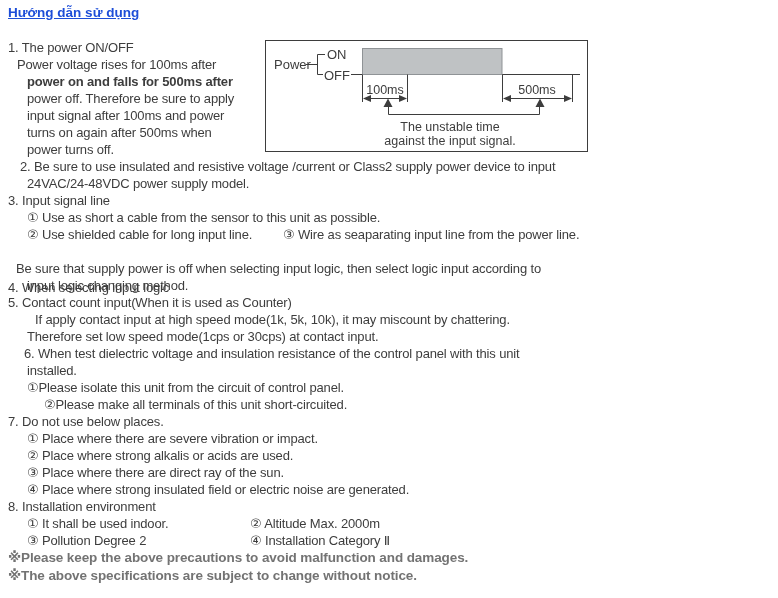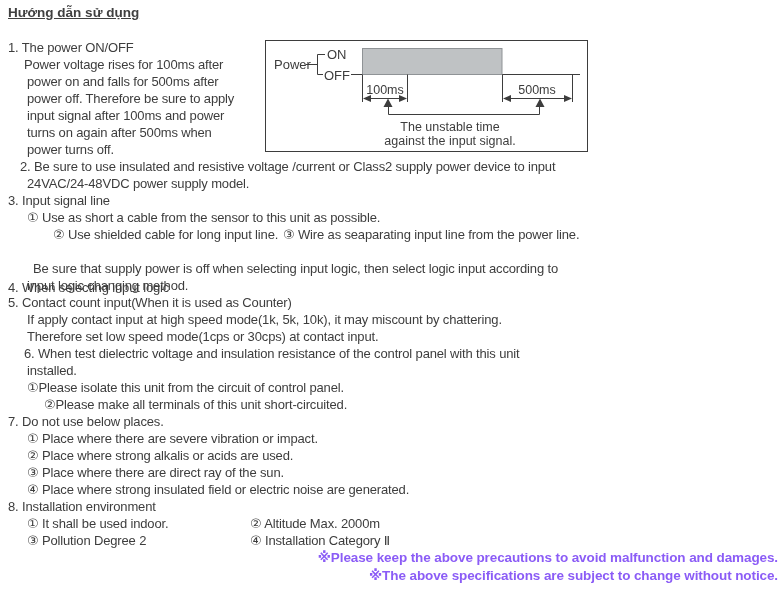--- a/index.html
+++ b/index.html
@@ -7,73 +7,72 @@
     width:778px;height:598px;
     background:#ffffff;
     font-family:"Liberation Sans","DejaVu Sans",sans-serif;
     color:#3d3d3d;
     position:relative;
     overflow:hidden;
   }
   .title-link{
     position:absolute;left:8px;top:5px;
     font-size:13.5px;font-weight:bold;
-    color:#404040;text-decoration:underline;
+    color:#1d4ed8;text-decoration:underline;
     cursor:pointer;
   }
   #content{
     position:absolute;left:0;top:39px;width:778px;
     font-size:13px;letter-spacing:-0.15px;
   }
   .line{
     position:relative;
     height:17px;line-height:17px;
     white-space:nowrap;
   }
   .line .c2{position:absolute;top:0;}
   #notes{
     position:absolute;left:8px;top:549px;width:770px;
-    font-size:13.5px;font-weight:bold;color:#8b5cf6;
+    font-size:13.5px;font-weight:bold;color:#737373;
     letter-spacing:-0.1px;
-    text-align:right;
   }
   #notes .note{height:18px;line-height:18px;white-space:nowrap;}
   .diagram{
     position:absolute;left:265px;top:40px;
     width:323px;height:112px;
   }
   .diagram svg{display:block;}
   svg text{
     font-family:"Liberation Sans","DejaVu Sans",sans-serif;
     fill:#3d3d3d;
   }
 </style>
 </head>
 <body>
 
 <a class="title-link">Hướng dẫn sử dụng</a>
 
 <div id="content">
     <div class="line"><span style="padding-left: 8px; display: inline-block;">1. The power ON/OFF</span></div>
-    <div class="line"><span style="padding-left: 24px; display: inline-block; text-align: right;">Power voltage rises for 100ms after</span></div>
-    <div class="line"><span style="padding-left: 27px; display: inline-block;">power on and falls for 500ms after</span></div>
+    <div class="line"><span style="padding-left: 17px; display: inline-block; text-align: right;">Power voltage rises for 100ms after</span></div>
+    <div class="line"><span style="padding-left: 27px; display: inline-block; font-weight: bold;">power on and falls for 500ms after</span></div>
     <div class="line"><span style="padding-left: 27px; display: inline-block;">power off. Therefore be sure to apply</span></div>
     <div class="line"><span style="padding-left: 27px; display: inline-block;">input signal after 100ms and power</span></div>
     <div class="line"><span style="padding-left: 27px; display: inline-block;">turns on again after 500ms when</span></div>
     <div class="line"><span style="padding-left: 27px; display: inline-block;">power turns off.</span></div>
     <div class="line"><span style="padding-left: 20px; display: inline-block;">2. Be sure to use insulated and resistive voltage /current or Class2 supply power device to input</span></div>
     <div class="line"><span style="padding-left: 27px; display: inline-block;">24VAC/24-48VDC power supply model.</span></div>
     <div class="line"><span style="padding-left: 8px; display: inline-block;">3. Input signal line</span></div>
     <div class="line"><span style="padding-left: 27px; display: inline-block;">① Use as short a cable from the sensor to this unit as possible.</span></div>
-    <div class="line"><span style="padding-left: 27px; display: inline-block; margin-left: 26px;">② Use shielded cable for long input line.</span><span class="c2" style="left: 283px;">③ Wire as seaparating input line from the power line.</span></div>
+    <div class="line"><span style="padding-left: 27px; display: inline-block;">② Use shielded cable for long input line.</span><span class="c2" style="left: 283px;">③ Wire as seaparating input line from the power line.</span></div>
     <div class="line"><span style="padding-left: 8px; display: inline-block; margin-top: 36px;">4. When selecting input logic</span></div>
-    <div class="line"><span style="padding-left: 33px; display: inline-block;">Be sure that supply power is off when selecting input logic, then select logic input according to</span></div>
+    <div class="line"><span style="padding-left: 16px; display: inline-block;">Be sure that supply power is off when selecting input logic, then select logic input according to</span></div>
     <div class="line"><span style="padding-left: 27px; display: inline-block;">input logic changing method.</span></div>
     <div class="line"><span style="padding-left: 8px; display: inline-block;">5. Contact count input(When it is used as Counter)</span></div>
-    <div class="line"><span style="padding-left: 27px; display: inline-block;">If apply contact input at high speed mode(1k, 5k, 10k), it may miscount by chattering.</span></div>
+    <div class="line"><span style="padding-left: 19px; display: inline-block; margin-left: 16px;">If apply contact input at high speed mode(1k, 5k, 10k), it may miscount by chattering.</span></div>
     <div class="line"><span style="padding-left: 27px; display: inline-block;">Therefore set low speed mode(1cps or 30cps) at contact input.</span></div>
     <div class="line"><span style="padding-left: 24px; display: inline-block;">6. When test dielectric voltage and insulation resistance of the control panel with this unit</span></div>
     <div class="line"><span style="padding-left: 27px; display: inline-block;">installed.</span></div>
     <div class="line"><span style="padding-left: 27px; display: inline-block;">①Please isolate this unit from the circuit of control panel.</span></div>
     <div class="line"><span style="padding-left: 44px; display: inline-block;">②Please make all terminals of this unit short-circuited.</span></div>
     <div class="line"><span style="padding-left: 8px; display: inline-block;">7. Do not use below places.</span></div>
     <div class="line"><span style="padding-left: 27px; display: inline-block;">① Place where there are severe vibration or impact.</span></div>
     <div class="line"><span style="padding-left: 27px; display: inline-block;">② Place where strong alkalis or acids are used.</span></div>
     <div class="line"><span style="padding-left: 27px; display: inline-block;">③ Place where there are direct ray of the sun.</span></div>
     <div class="line"><span style="padding-left: 27px; display: inline-block;">④ Place where strong insulated field or electric noise are generated.</span></div>

